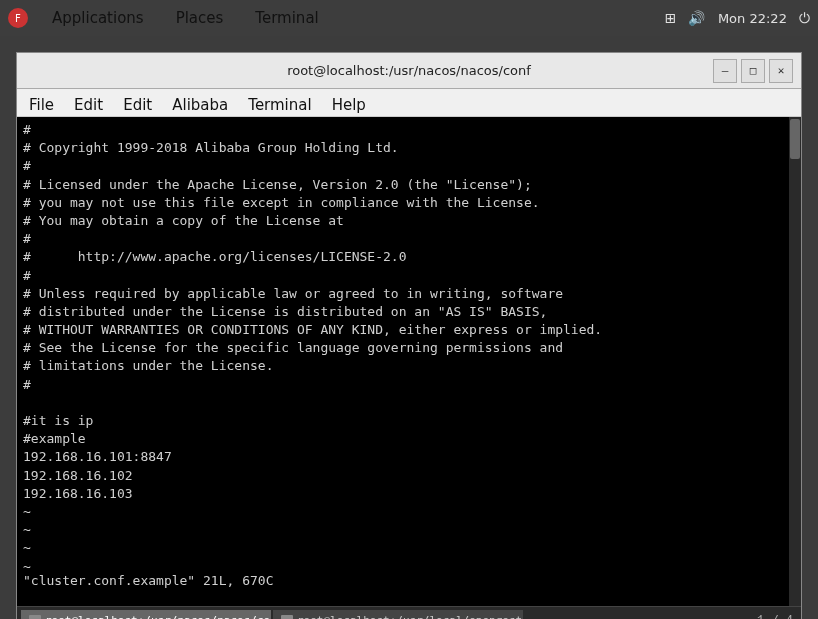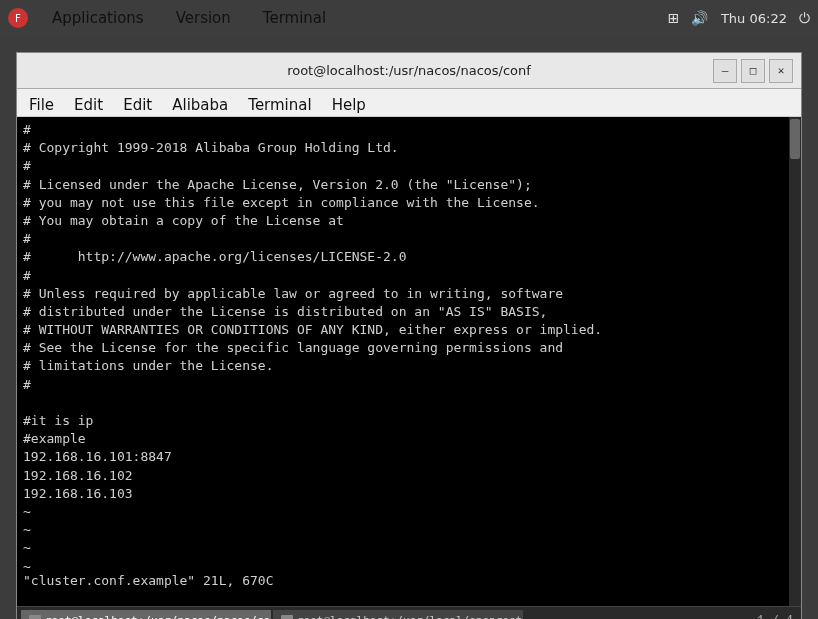--- a/index.html
+++ b/index.html
@@ -192,27 +192,27 @@
   </style>
 </head>
 <body>
 
 <div class="system-bar">
   <div class="system-bar-left">
     <div class="system-bar-logo">
       <span>F</span>
     </div>
     <span class="menu-item">Applications</span>
-    <span class="menu-item">Version</span>
+    <span class="menu-item">Places</span>
     <span class="menu-item">Terminal</span>
   </div>
   <div class="system-bar-right">
     <span class="sys-icon">⊞</span>
     <span class="sys-icon">🔊</span>
-    <span>Thu 06:22</span>
+    <span>Mon 22:22</span>
     <span class="sys-icon">⏻</span>
   </div>
 </div>
 
 <div class="terminal-window">
 
   <div class="title-bar">
     <span class="title-bar-text">root@localhost:/usr/nacos/nacos/conf</span>
     <div class="title-bar-buttons">
       <div class="title-btn">—</div>

